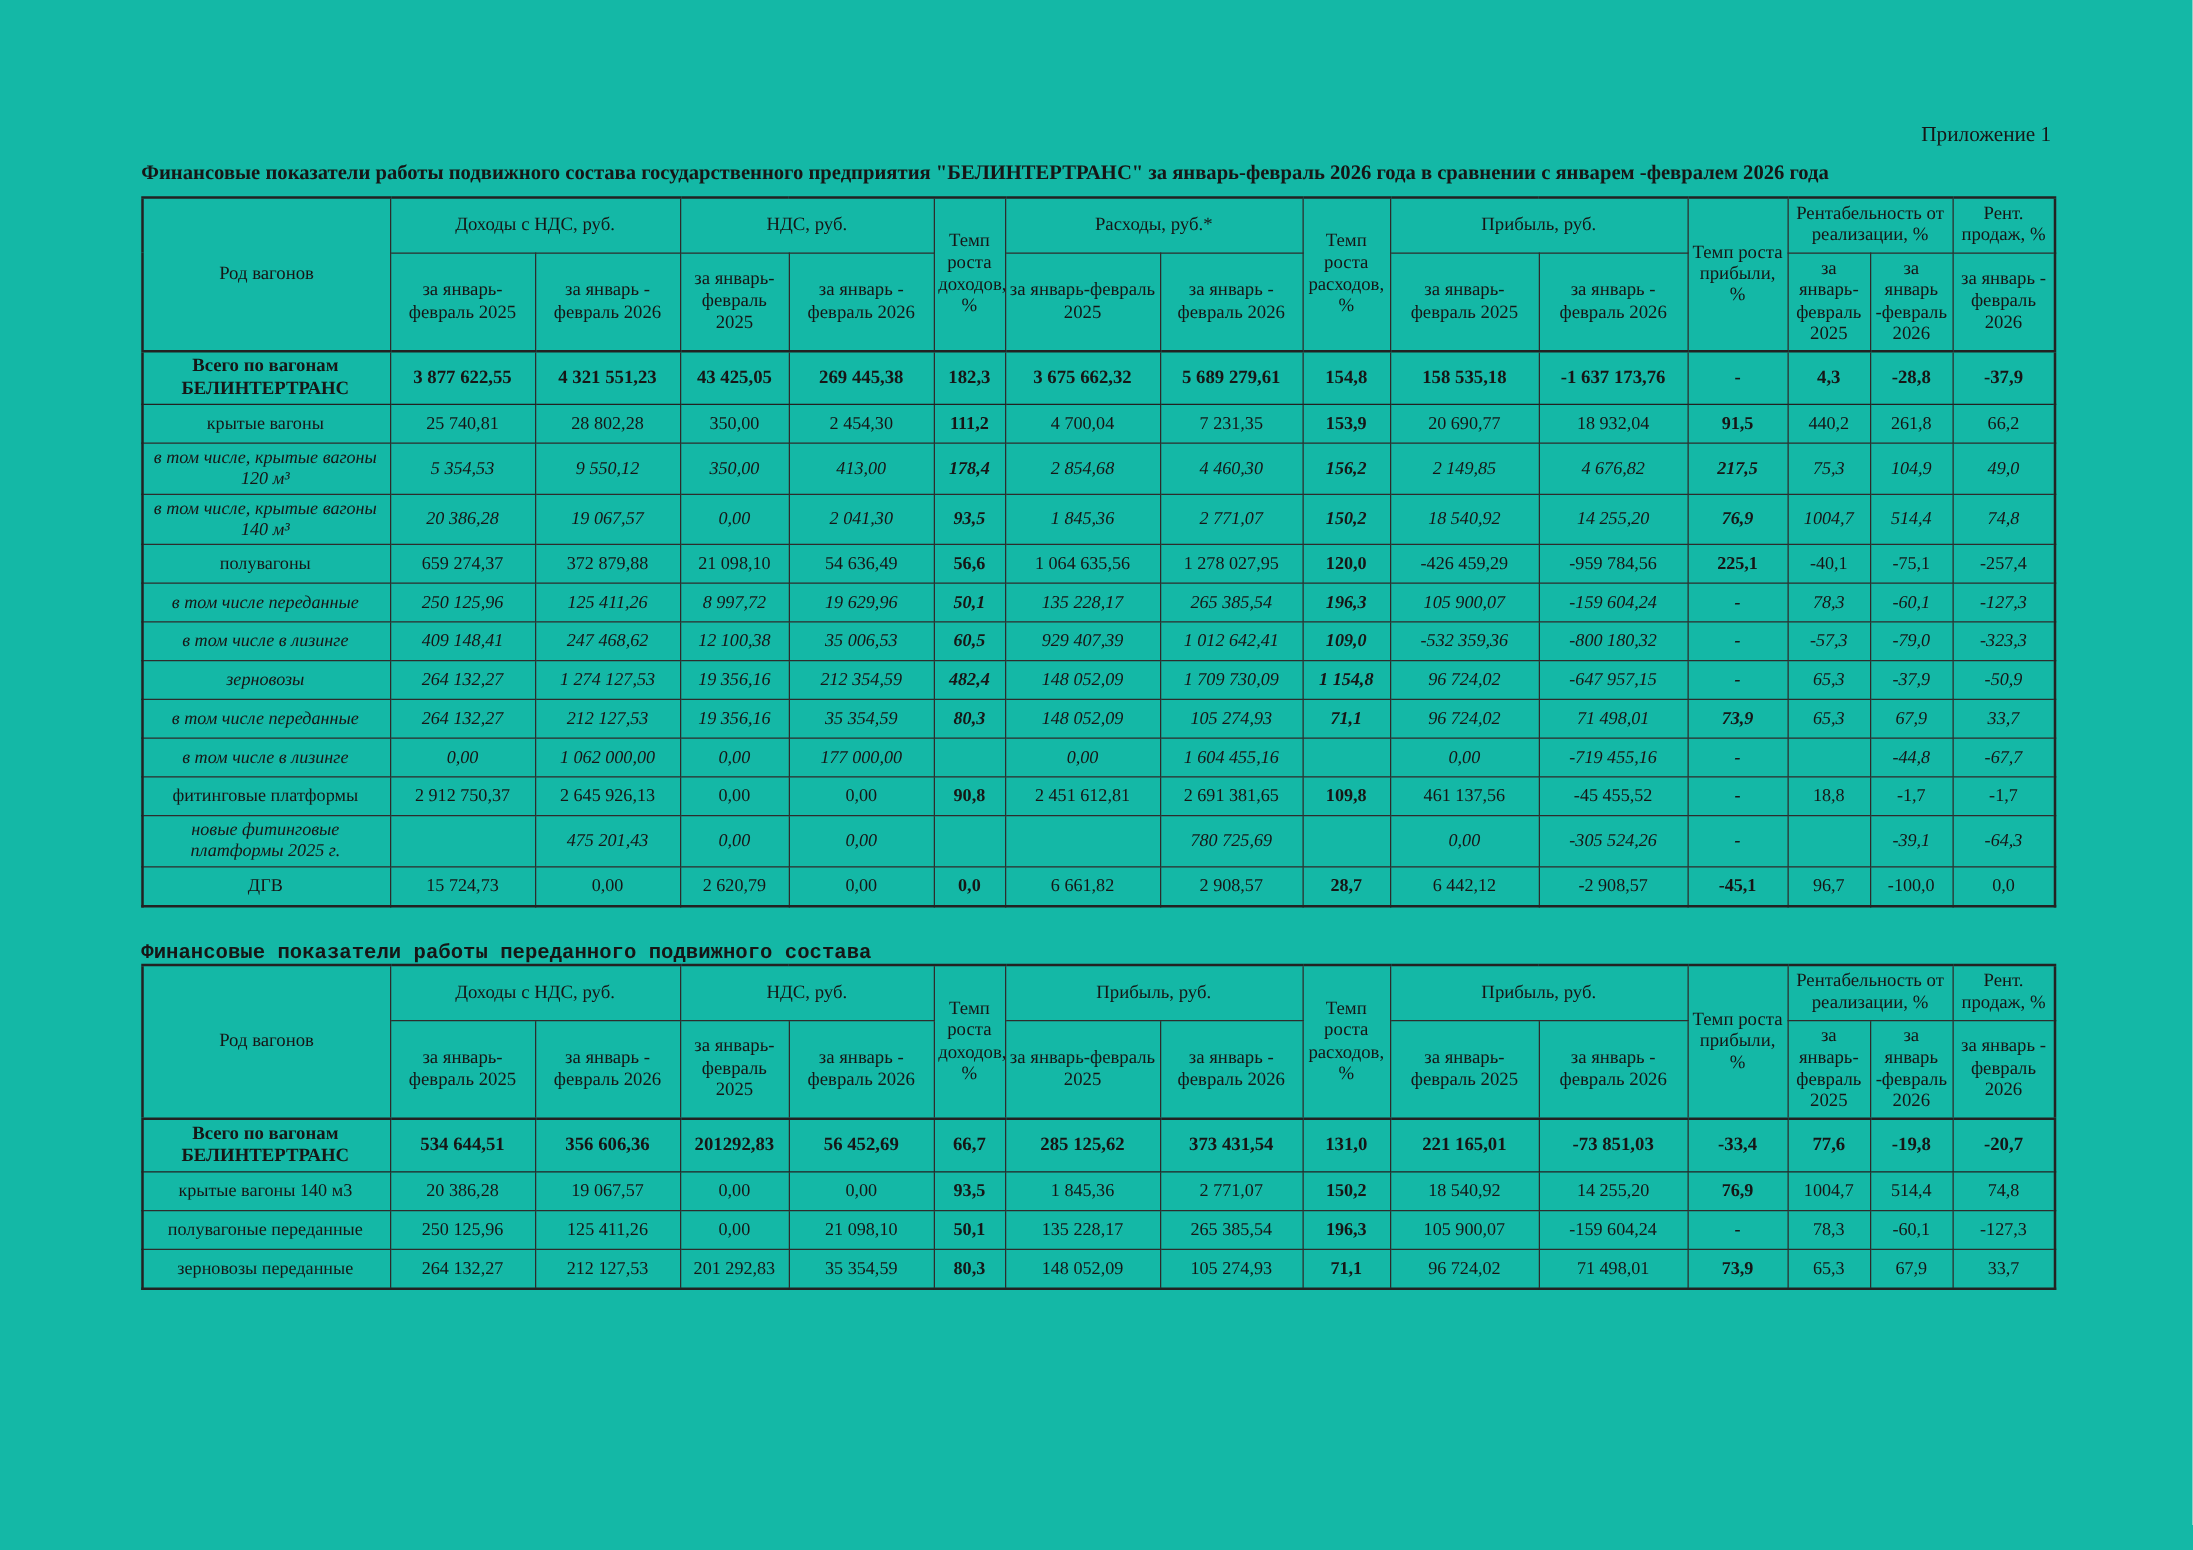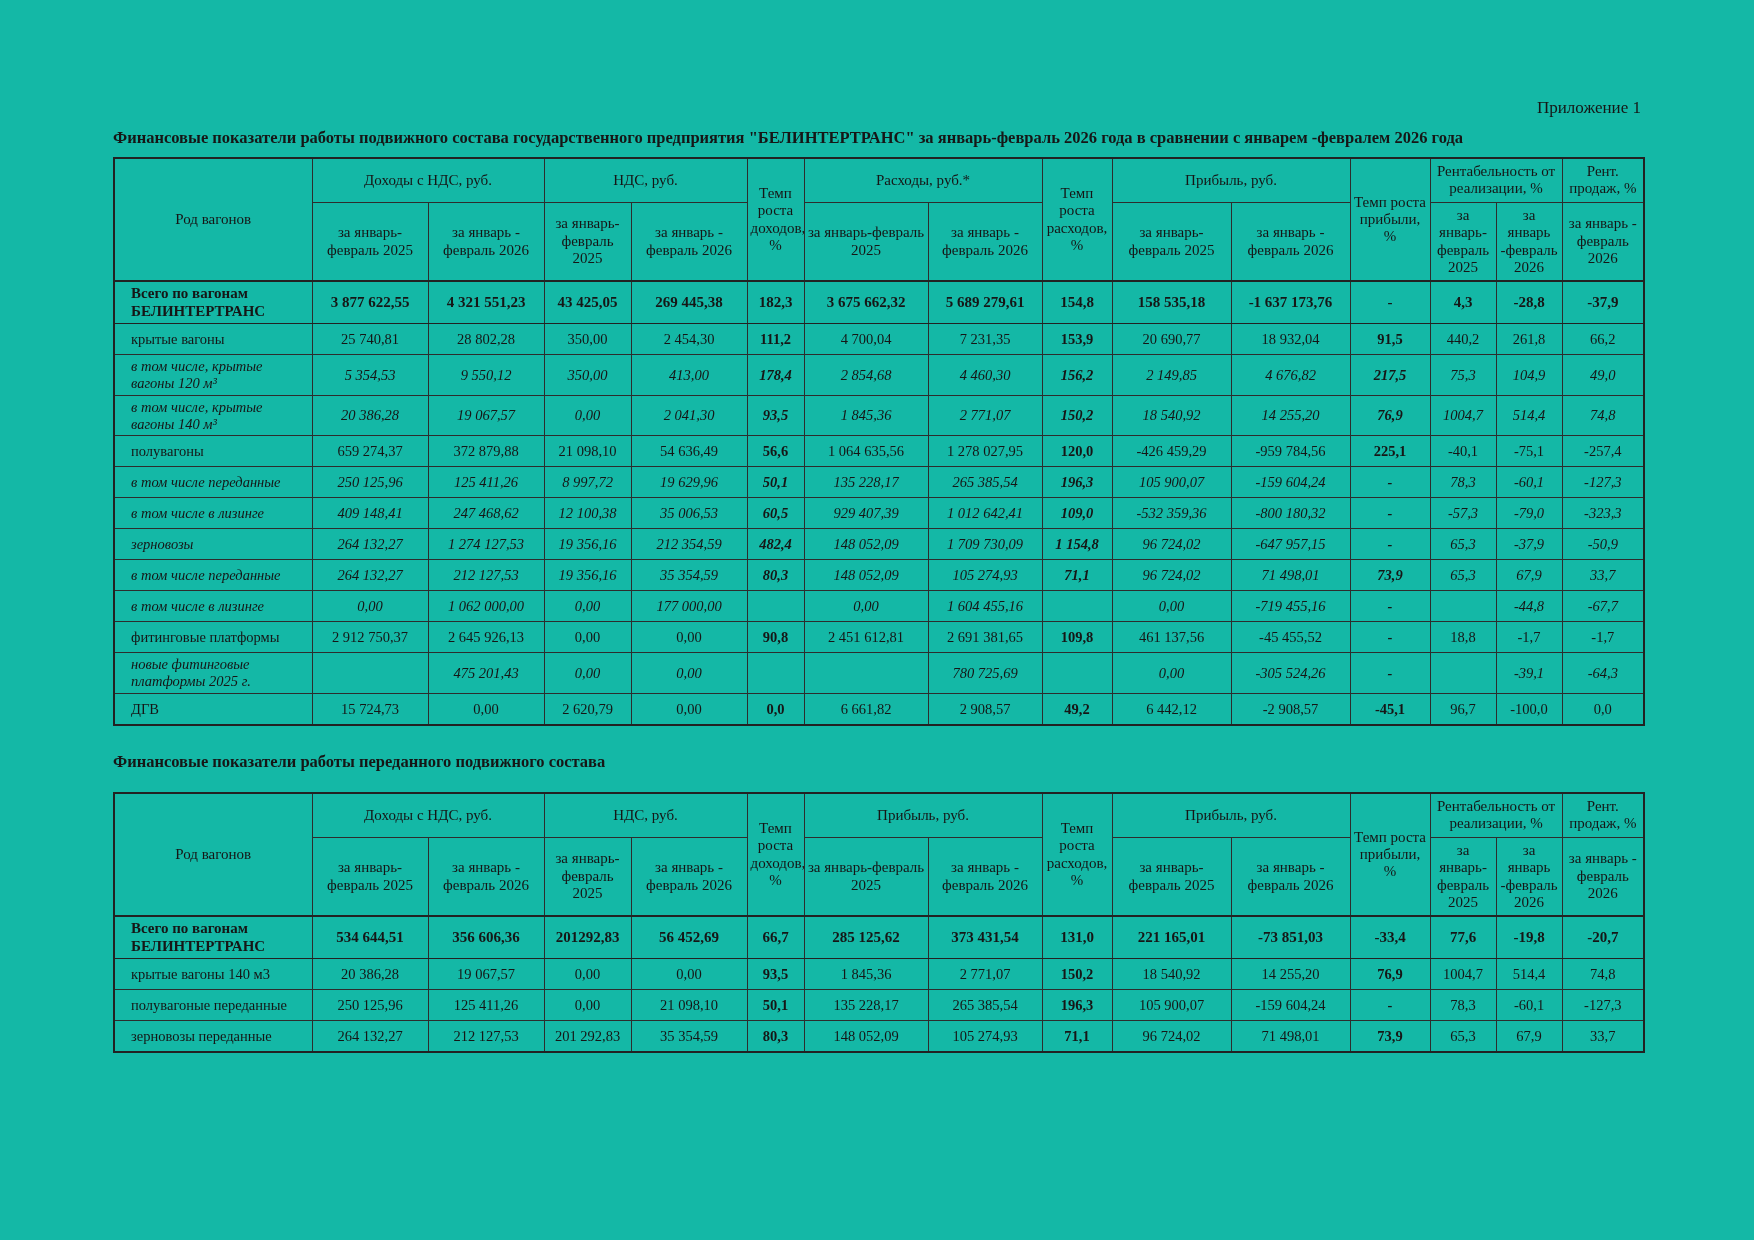--- a/index.html
+++ b/index.html
@@ -4,31 +4,31 @@
 <style>
   html,body { margin:0; padding:0; background:#e8e8e6; }
   .page {
     position:relative; width:1754px; height:1240px;
     background:#14b8a6; overflow:hidden;
     font-family:"Liberation Serif", serif; color:#161616;
   }
   .sheet { position:absolute; left:113px; top:98px; width:1530px; }
   .annex { text-align:right; font-size:17px; margin:0 2px 10px 0; }
   .doc-title { text-align:left; font-weight:bold; font-size:16.5px; margin:0 0 9px 0; }
-  .doc-title.second { margin:26px 0 20px 0; }
+  .doc-title.second { margin:26px 0 0 0;font-family:Liberation Mono, monospace; }
 
   table.fin { border-collapse:collapse; table-layout:fixed; width:100%; border:2px solid #222; }
   table.fin th, table.fin td {
     border:1px solid #2d2d2d;
     font-size:14.5px; text-align:center; vertical-align:middle;
     padding:3px 2px; line-height:1.16; overflow:hidden;
   }
   table.fin thead th { font-weight:normal; font-size:15px; padding:4px 3px; }
   table.fin tbody td { height:24px; }
-  table.fin td.lbl { text-align:left; padding-left:16px; padding-right:4px; }
+  table.fin td.lbl { text-align:center; padding-left:2px; padding-right:4px; }
   table.fin tr.bold { font-weight:bold; }
   table.fin tr.bold td { font-size:15px; }
   table.fin tr.italic { font-style:italic;margin-top:20px; }
   table.fin tbody td:nth-child(6),
   table.fin tbody td:nth-child(9),
   table.fin tbody td:nth-child(12) { font-weight:bold; }
   table.fin tbody tr:first-child td { border-top:2px solid #222; border-bottom:1.5px solid #222; }
   table.fin thead tr:first-child th { border-top:2px solid #222; }
 
   .footnote { font-size:15px; margin:5px 0 0 2px; }
@@ -297,21 +297,21 @@
           </tr>
           <tr>
             <td class="lbl">ДГВ</td>
             <td>15 724,73</td>
             <td>0,00</td>
             <td>2 620,79</td>
             <td>0,00</td>
             <td>0,0</td>
             <td>6 661,82</td>
             <td>2 908,57</td>
-            <td>49,2</td>
+            <td>28,7</td>
             <td>6 442,12</td>
             <td>-2 908,57</td>
             <td>-45,1</td>
             <td>96,7</td>
             <td>-100,0</td>
             <td>0,0</td>
           </tr>
         </tbody>
     </table>
 

